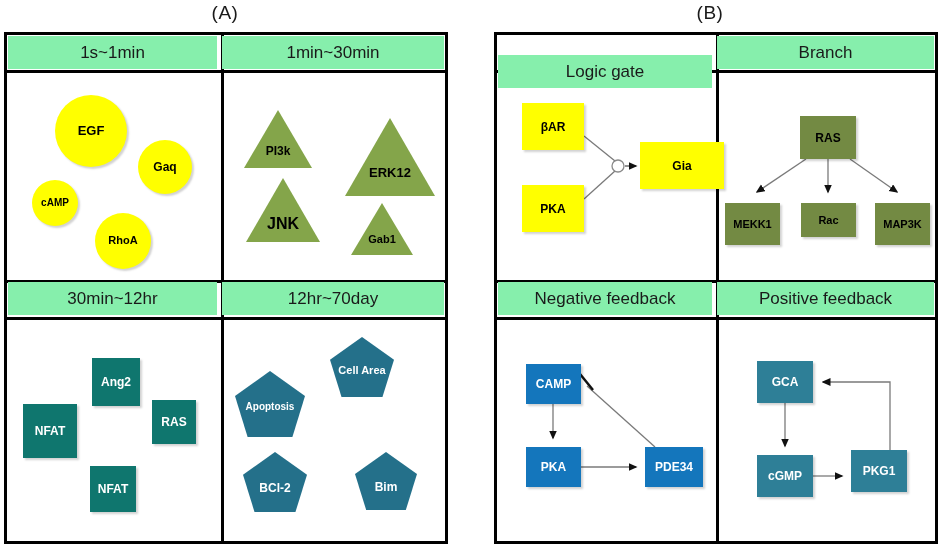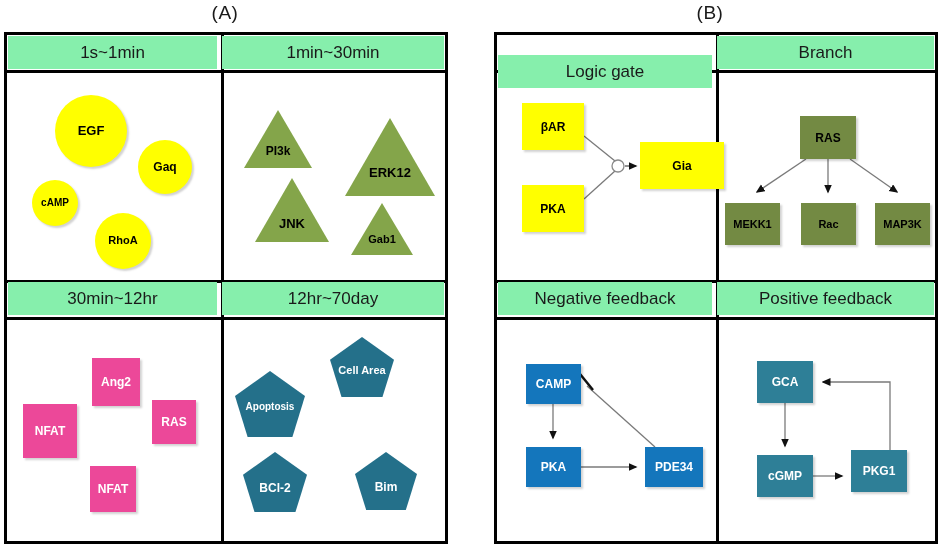--- a/index.html
+++ b/index.html
@@ -19,21 +19,21 @@
 
   
   .node{position:absolute;display:flex;align-items:center;justify-content:center;
         text-align:center;font-weight:bold;line-height:1.05;box-sizing:border-box;}
 
   .circ{border-radius:50%;background:#ffff00;color:#000;}
   .tri{background:transparent;color:#000;}
   .tri .tri-shape{position:absolute;inset:0;background:#84a54a;
       clip-path:polygon(50% 0,100% 100%,0 100%);}
   .tri .tri-txt{position:relative;z-index:2;width:100%;}
-  .sq{background:#ec4899;color:#fff;}
+  .sq{background:#0f766e;color:#fff;}
   .pent{background:transparent;color:#fff;}
   .pent .pent-shape{position:absolute;inset:0;background:#24708a;
       clip-path:polygon(50% 0,100% 38%,82% 100%,18% 100%,0 38%);}
   .pent .pent-txt{position:relative;z-index:2;width:100%;}
 
   .bx{position:absolute;display:flex;align-items:center;justify-content:center;
       font-weight:bold;box-sizing:border-box;}
   .bx-yellow{background:#ffff00;color:#000;}
   .bx-olive{background:#738a43;color:#000;}
   .bx-blue{background:#1476bc;color:#fff;}
@@ -84,21 +84,21 @@
 </div>
 
 <div class="node tri" style="left:244px;top:110px;width:68px;height:58px;font-size:12px;">
   <span class="tri-shape"></span>
   <span class="tri-txt" style="padding-top:24px;">PI3k</span>
 </div>
 <div class="node tri" style="left:345px;top:118px;width:90px;height:78px;font-size:13px;">
   <span class="tri-shape"></span>
   <span class="tri-txt" style="padding-top:32px;">ERK12</span>
 </div>
-<div class="node tri" style="left:255px;top:178px;width:74px;height:64px;font-size:13px;">
+<div class="node tri" style="left:246px;top:178px;width:74px;height:64px;font-size:16px;">
   <span class="tri-shape"></span>
   <span class="tri-txt" style="padding-top:28px;">JNK</span>
 </div>
 <div class="node tri" style="left:351px;top:203px;width:62px;height:52px;font-size:11px;">
   <span class="tri-shape"></span>
   <span class="tri-txt" style="padding-top:22px;">Gab1</span>
 </div>
 
 <div class="node sq shadow" style="left:92px;top:358px;width:48px;height:48px;font-size:12px;">
   <span>Ang2</span>
@@ -193,21 +193,21 @@
 <div class="bx bx-yellow shadow" style="left:640px;top:142px;width:84px;height:47px;font-size:12px;">
   <span>Gia</span>
 </div>
 
 <div class="bx bx-olive shadow" style="left:800px;top:116px;width:56px;height:43px;font-size:12px;">
   <span>RAS</span>
 </div>
 <div class="bx bx-olive shadow" style="left:725px;top:203px;width:55px;height:42px;font-size:11px;">
   <span>MEKK1</span>
 </div>
-<div class="bx bx-olive shadow" style="left:801px;top:203px;width:55px;height:42px;font-size:11px;">
+<div class="bx bx-olive shadow" style="left:801px;top:203px;width:55px;height:34px;font-size:11px;">
   <span>Rac</span>
 </div>
 <div class="bx bx-olive shadow" style="left:875px;top:203px;width:55px;height:42px;font-size:11px;">
   <span>MAP3K</span>
 </div>
 
 <div class="bx bx-blue shadow" style="left:526px;top:364px;width:55px;height:40px;font-size:12px;">
   <span>CAMP</span>
 </div>
 <div class="bx bx-blue shadow" style="left:526px;top:447px;width:55px;height:40px;font-size:12px;">

